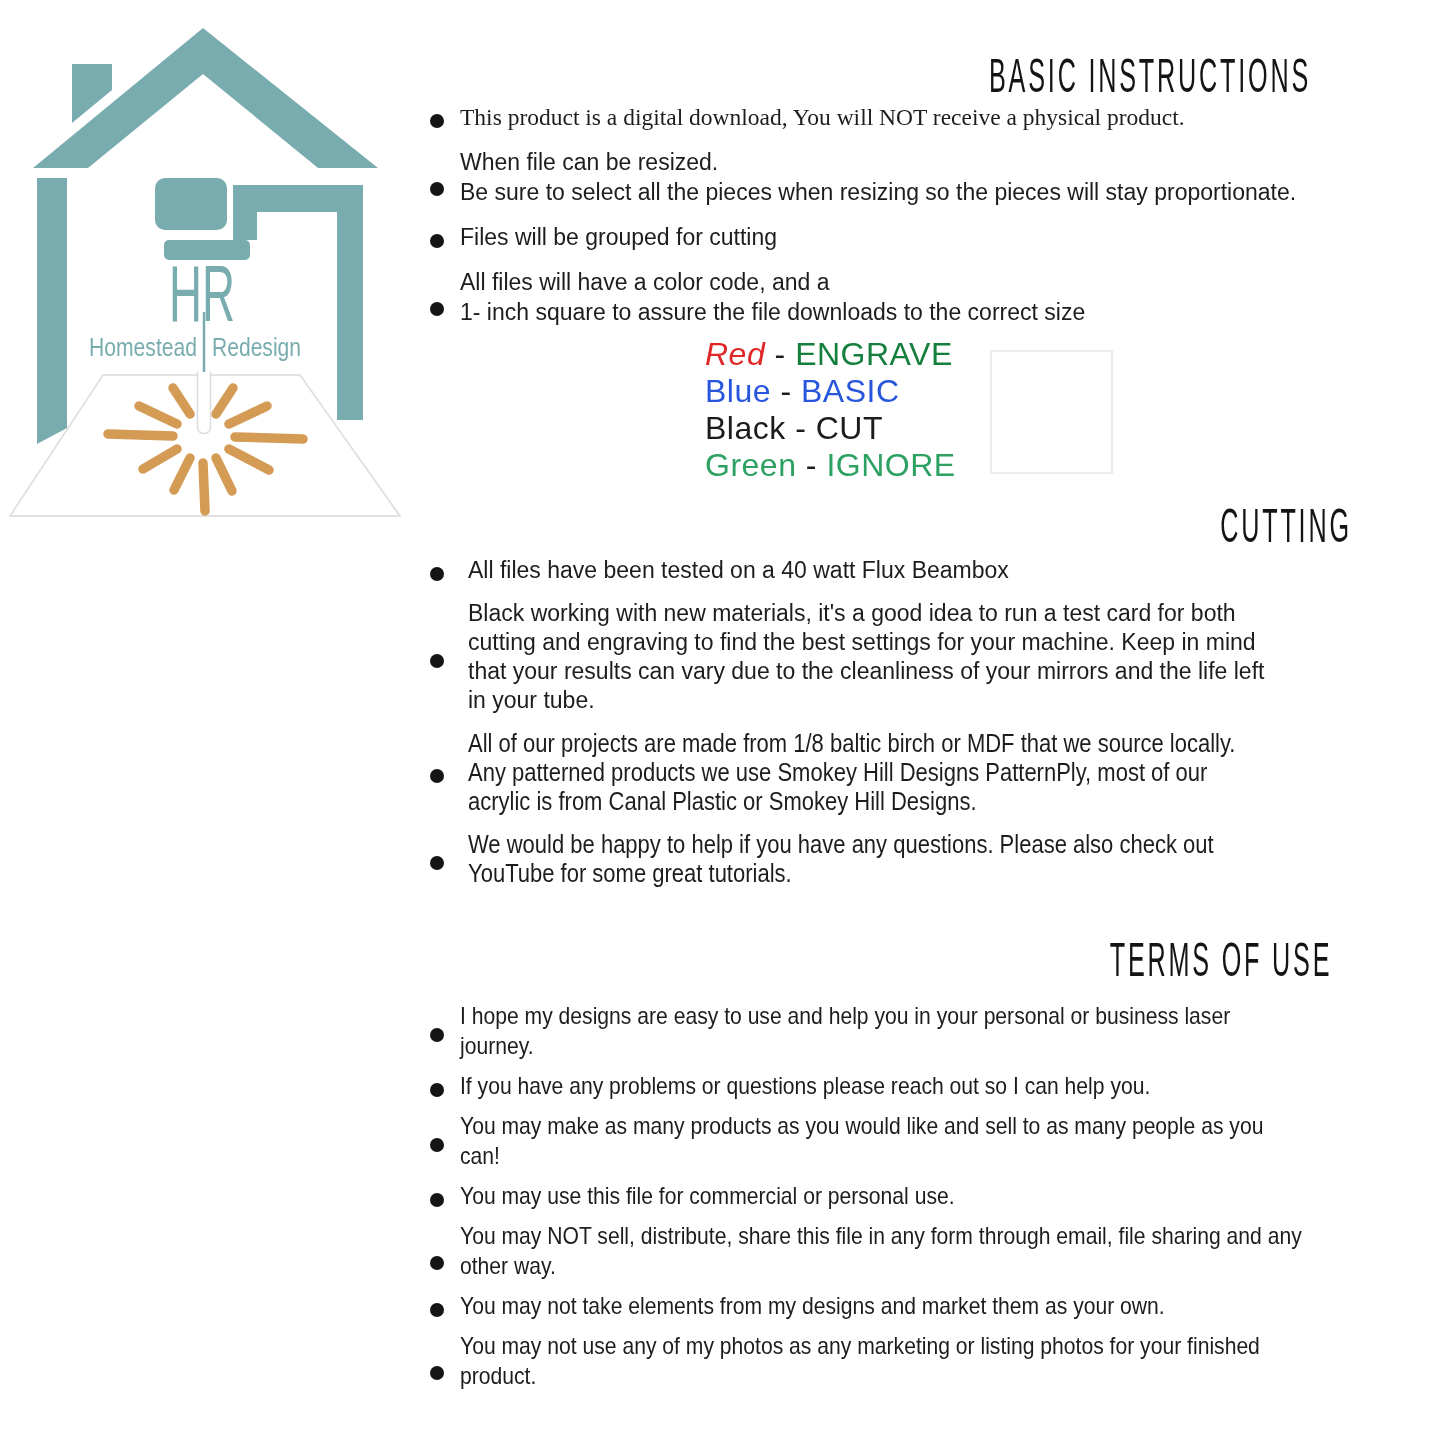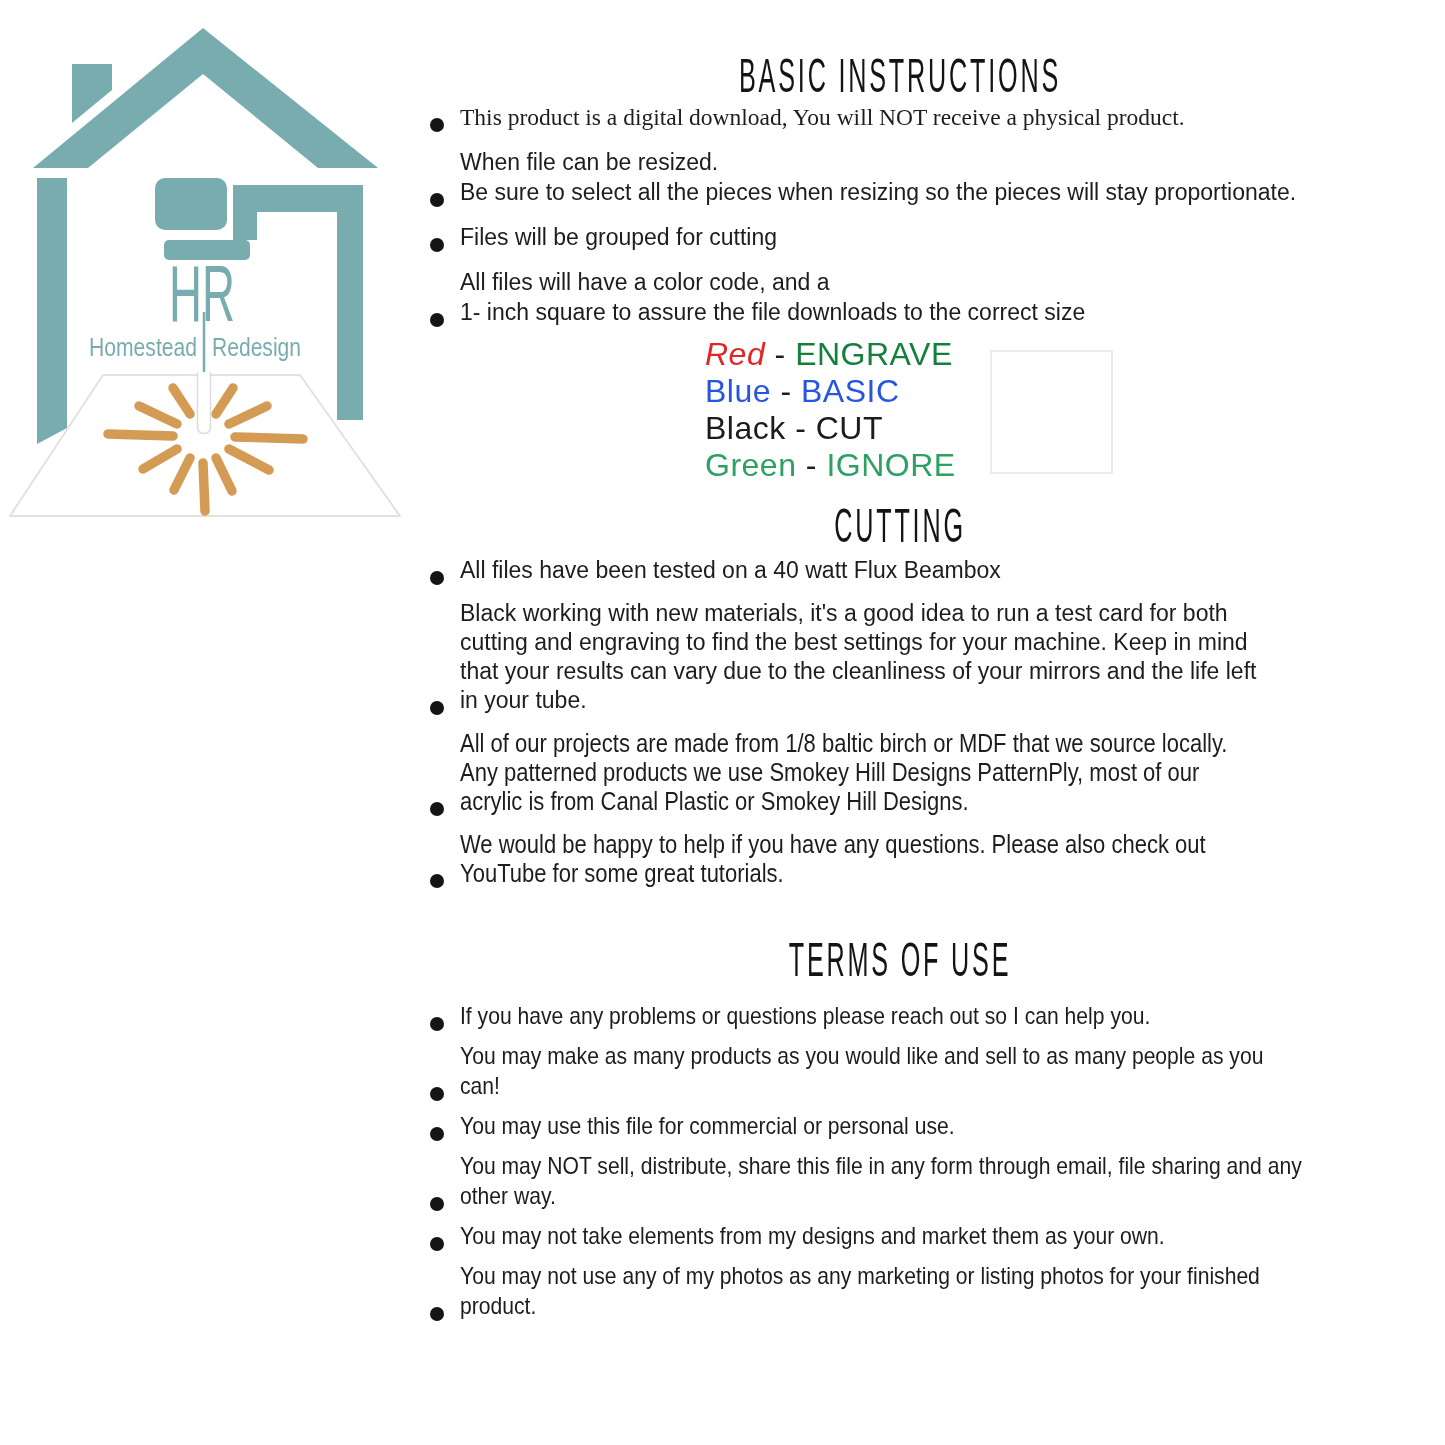--- a/index.html
+++ b/index.html
@@ -10,30 +10,30 @@
   .logo{position:absolute;left:0;top:0;}
   .teal{fill:var(--teal,#79acaf);}
   .logo-text{fill:var(--teal,#79acaf);font-family:"Liberation Sans",sans-serif;}
   .burst-line{stroke:var(--burst,#d49b55);stroke-width:9.5;stroke-linecap:round;}
 
   
   .sec{position:absolute;left:420px;width:960px;}
   #sec-basic{top:50px;}
   #sec-cutting{top:500px;}
   #sec-terms{top:934px;}
-  .hwrap{text-align:center;height:52px;line-height:52px;}
+  .hwrap{text-align:right;height:52px;line-height:52px;}
   #sec-basic  .hwrap{margin-bottom:0;}
   #sec-cutting .hwrap{margin-bottom:4px;}
   #sec-terms  .hwrap{margin-bottom:15px;}
   .heading{display:inline-block;font-size:36px;font-weight:500;letter-spacing:4px;
            color:#141414;transform:scale(0.70,1.35);white-space:nowrap;}
 
   .bullets{padding-left:10px;}
-  .bullet-row{display:flex;align-items:flex-end;margin-bottom:15px;}
-  #sec-cutting .bullet-row{margin-bottom:14px;}
+  .bullet-row{display:flex;align-items:center;margin-bottom:15px;}
+  #sec-cutting .bullet-row{margin-bottom:14px;gap:8px;}
   #sec-terms  .bullet-row{margin-bottom:10px;}
   .dot{width:14px;height:14px;border-radius:50%;background:#151515;margin:7px 16px 0 0;flex:none;}
   .dot-mid .dot{margin-top:23px;}
   .bullet-text{white-space:nowrap;}
   .serif  .bullet-text{font-family:"Liberation Serif",serif;font-size:23.5px;line-height:30px;}
   .regular .bullet-text{font-size:23px;line-height:30px;}
   #sec-cutting .regular .bullet-text{line-height:29px;}
   .narrow .bullet-text{transform:scaleX(0.88);transform-origin:0 0;width:1100px;}
   #sec-cutting .narrow .bullet-text{font-size:25px;line-height:29px;}
   #sec-terms  .narrow .bullet-text{font-size:24px;line-height:30px;}
@@ -169,20 +169,27 @@
   </section>
 
   <section class="sec" id="sec-terms">
     <div class="hwrap">
       <span class="heading">TERMS OF USE</span>
     </div>
     <div class="bullets">
         <div class="bullet-row narrow">
           <span class="dot"></span>
           <div class="bullet-text">
+            <div class="line">I hope my designs are easy to use and help you in your personal or business laser</div>
+            <div class="line">journey.</div>
+          </div>
+        </div>
+        <div class="bullet-row narrow">
+          <span class="dot"></span>
+          <div class="bullet-text">
             <div class="line">If you have any problems or questions please reach out so I can help you.</div>
           </div>
         </div>
         <div class="bullet-row narrow">
           <span class="dot"></span>
           <div class="bullet-text">
             <div class="line">You may make as many products as you would like and sell to as many people as you</div>
             <div class="line">can!</div>
           </div>
         </div>

